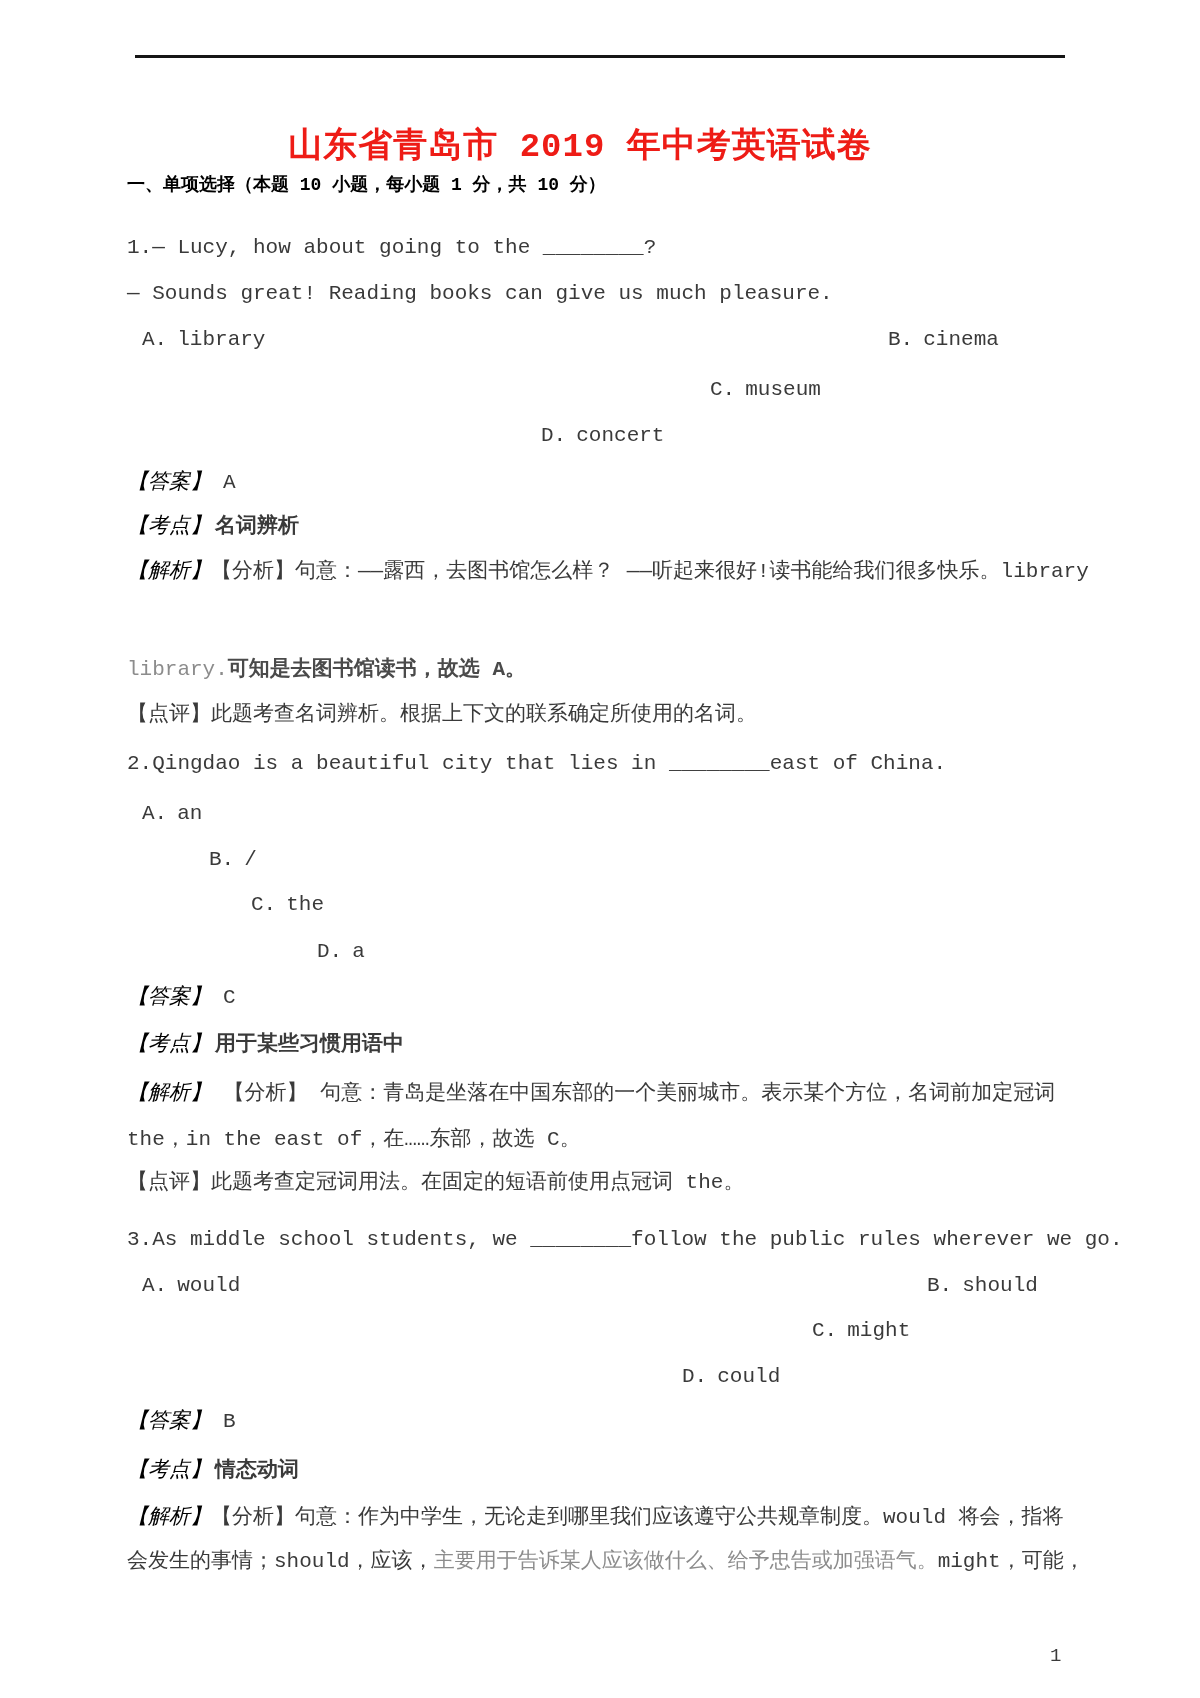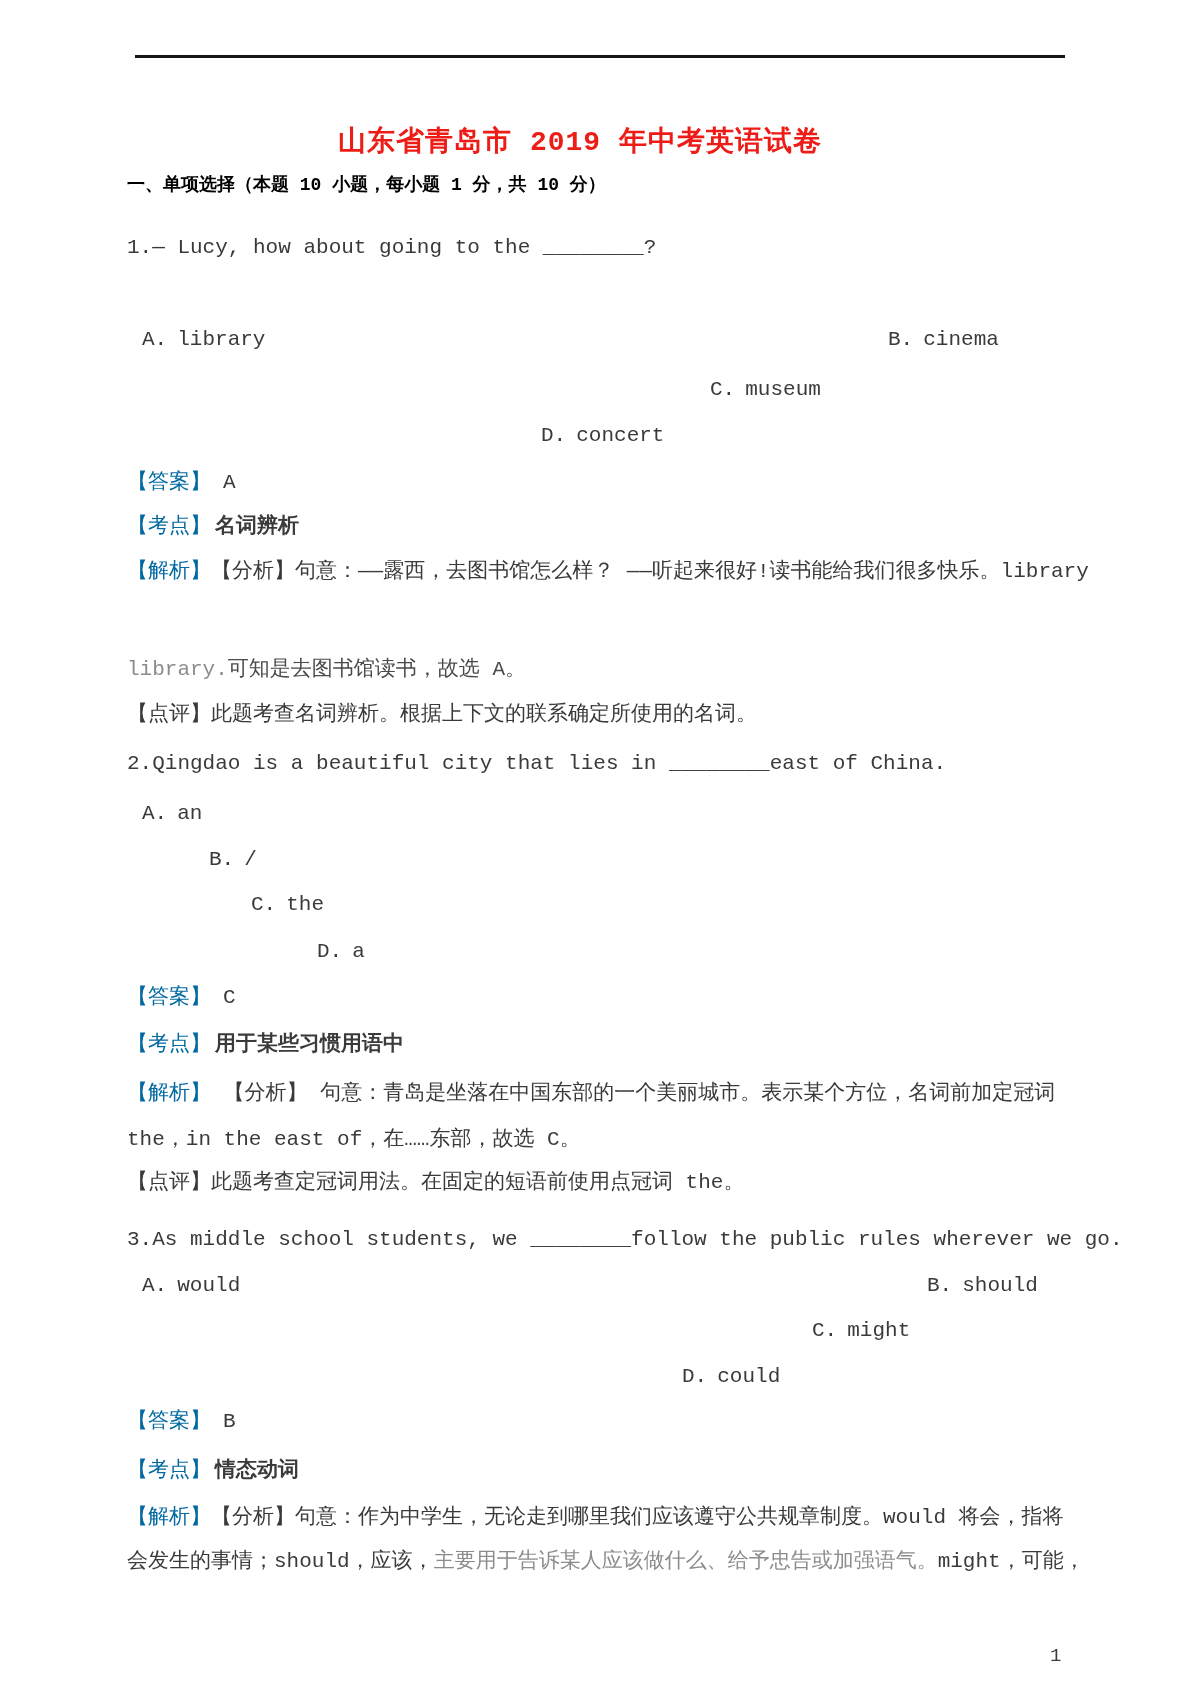--- a/index.html
+++ b/index.html
@@ -16,43 +16,43 @@
     position:absolute;
     left:135px; top:55px;
     width:930px; height:0;
     border-top:3px solid #151515;
   }
   .title{
     position:absolute;
     left:135px; top:122px;
     width:890px;
     text-align:center;
-    font-size:28px;
+    font-size:34px;
     font-weight:bold;
     letter-spacing:1px;
     color:#ee1c16;
     white-space:pre;
   }
   .heading{
     position:absolute;
     left:127px; top:172px;
     font-size:18px;
     font-weight:bold;
     color:#000;
     white-space:pre;
   }
   .ln{
     position:absolute;
     font-size:21px;
     line-height:30px;
     white-space:pre;
   }
-  .blue{color:#0369a1;}
+  .blue{color:#000000;font-style:italic;}
   .gray{color:#8c8c8c;}
-  .dgray{color:#4a4a4a;}
+  .dgray{color:#4a4a4a;font-weight:bold;}
   .ans-val{margin-left:12px;}
   .kp-val{margin-left:4px;font-weight:bold;}
   .opt-text{margin-left:10px;}
   .pageno{
     position:absolute;
     left:1050px; top:1645px;
     font-size:19px;
     color:#3a3a3a;
   }
 </style>
@@ -61,20 +61,21 @@
 
 <div class="page">
 
   <div class="rule"></div>
 
   <div class="title">山东省青岛市 2019 年中考英语试卷</div>
 
   <div class="heading">一、单项选择（本题 10 小题，每小题 1 分，共 10 分）</div>
 
   <div class="ln" style="left:127px;top:233px">1.— Lucy, how about going to the ________?</div>
+  <div class="ln" style="left:127px;top:279px">— Sounds great! Reading books can give us much pleasure.</div>
 
   <div class="ln" style="left:142px;top:325px"><span>A.</span><span class="opt-text">library</span></div>
   <div class="ln" style="left:888px;top:325px"><span>B.</span><span class="opt-text">cinema</span></div>
   <div class="ln" style="left:710px;top:375px"><span>C.</span><span class="opt-text">museum</span></div>
   <div class="ln" style="left:541px;top:421px"><span>D.</span><span class="opt-text">concert</span></div>
 
   <div class="ln" style="left:127px;top:468px"><span class="blue">【答案】</span><span class="ans-val">A</span></div>
   <div class="ln" style="left:127px;top:512px"><span class="blue">【考点】</span><span class="kp-val">名词辨析</span></div>
   <div class="ln" style="left:127px;top:557px"><span class="blue">【解析】</span><span>【分析】句意：——露西，去图书馆怎么样？ ——听起来很好!读书能给我们很多快乐。library</span></div>
   <div class="ln" style="left:127px;top:655px"><span class="gray">library.</span><span class="dgray">可知是去图书馆读书，故选 A。</span></div>

